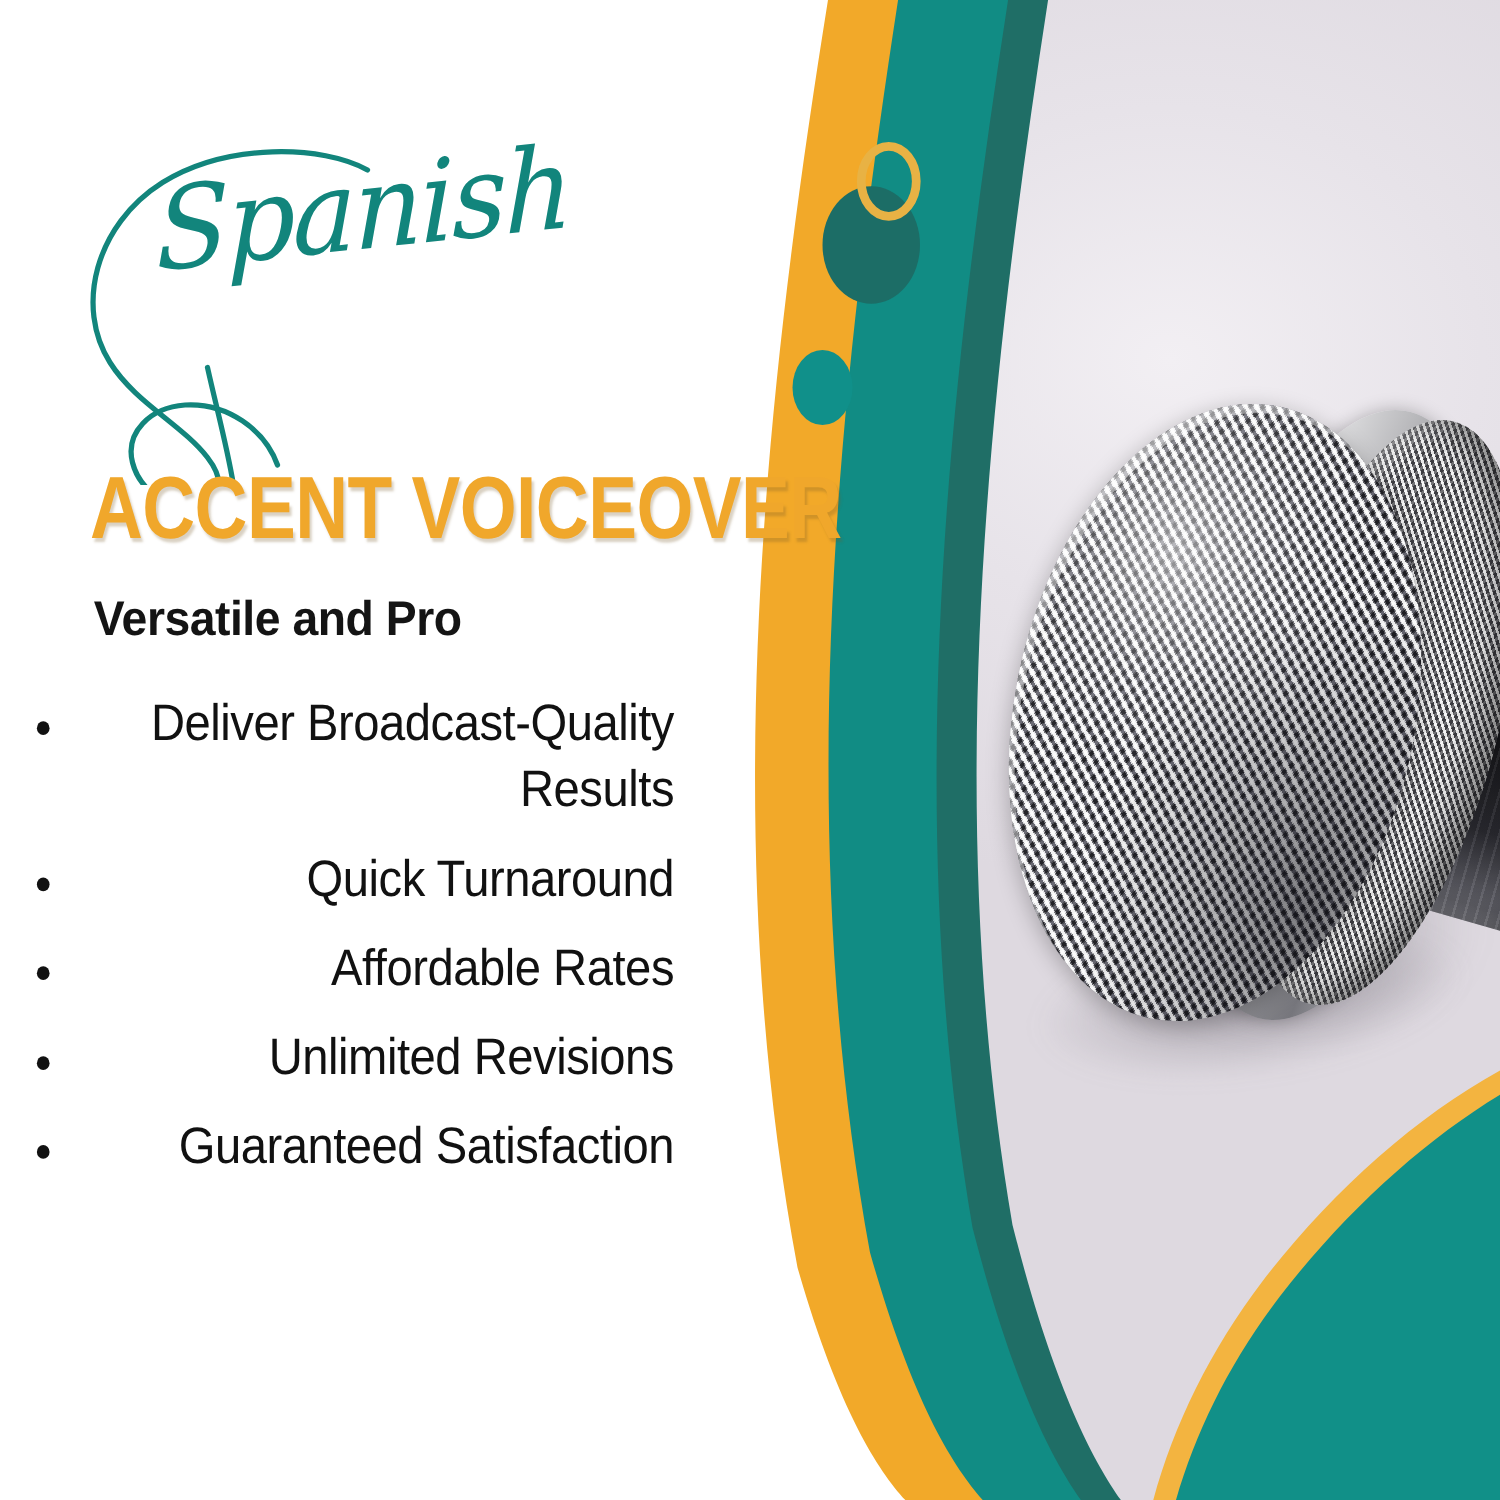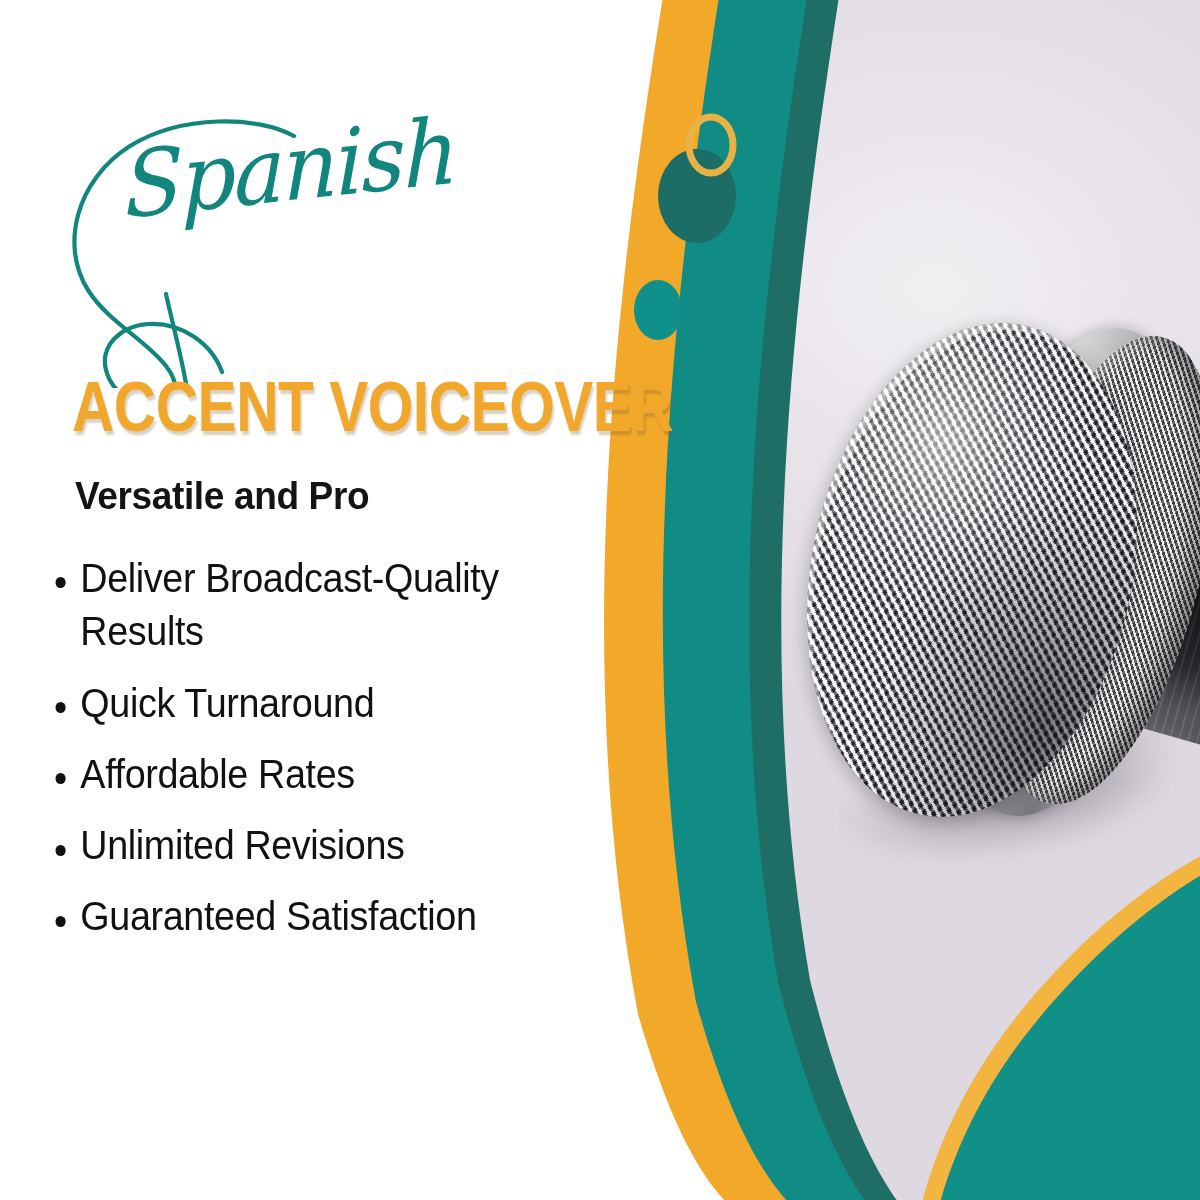--- a/index.html
+++ b/index.html
@@ -172,22 +172,23 @@
     font-size:39px;
     line-height:1;
     letter-spacing:-.4px;
     color:#141414;
     transform:scaleX(.95);
     transform-origin:left top;
     white-space:nowrap;
   }
 
   #bullets {
-    position:absolute; left:50px; top:552px; width:560px;
+    position:absolute; left:24px; top:552px; width:560px;
     list-style:none;
+    text-align:right;
   }
   .bullet {
     position:relative;
     display:block;
     padding-left:33px;
     margin-bottom:18px;
     font-family:"Liberation Sans", sans-serif;
     font-weight:400;
     font-size:41px;
     line-height:1.30;

